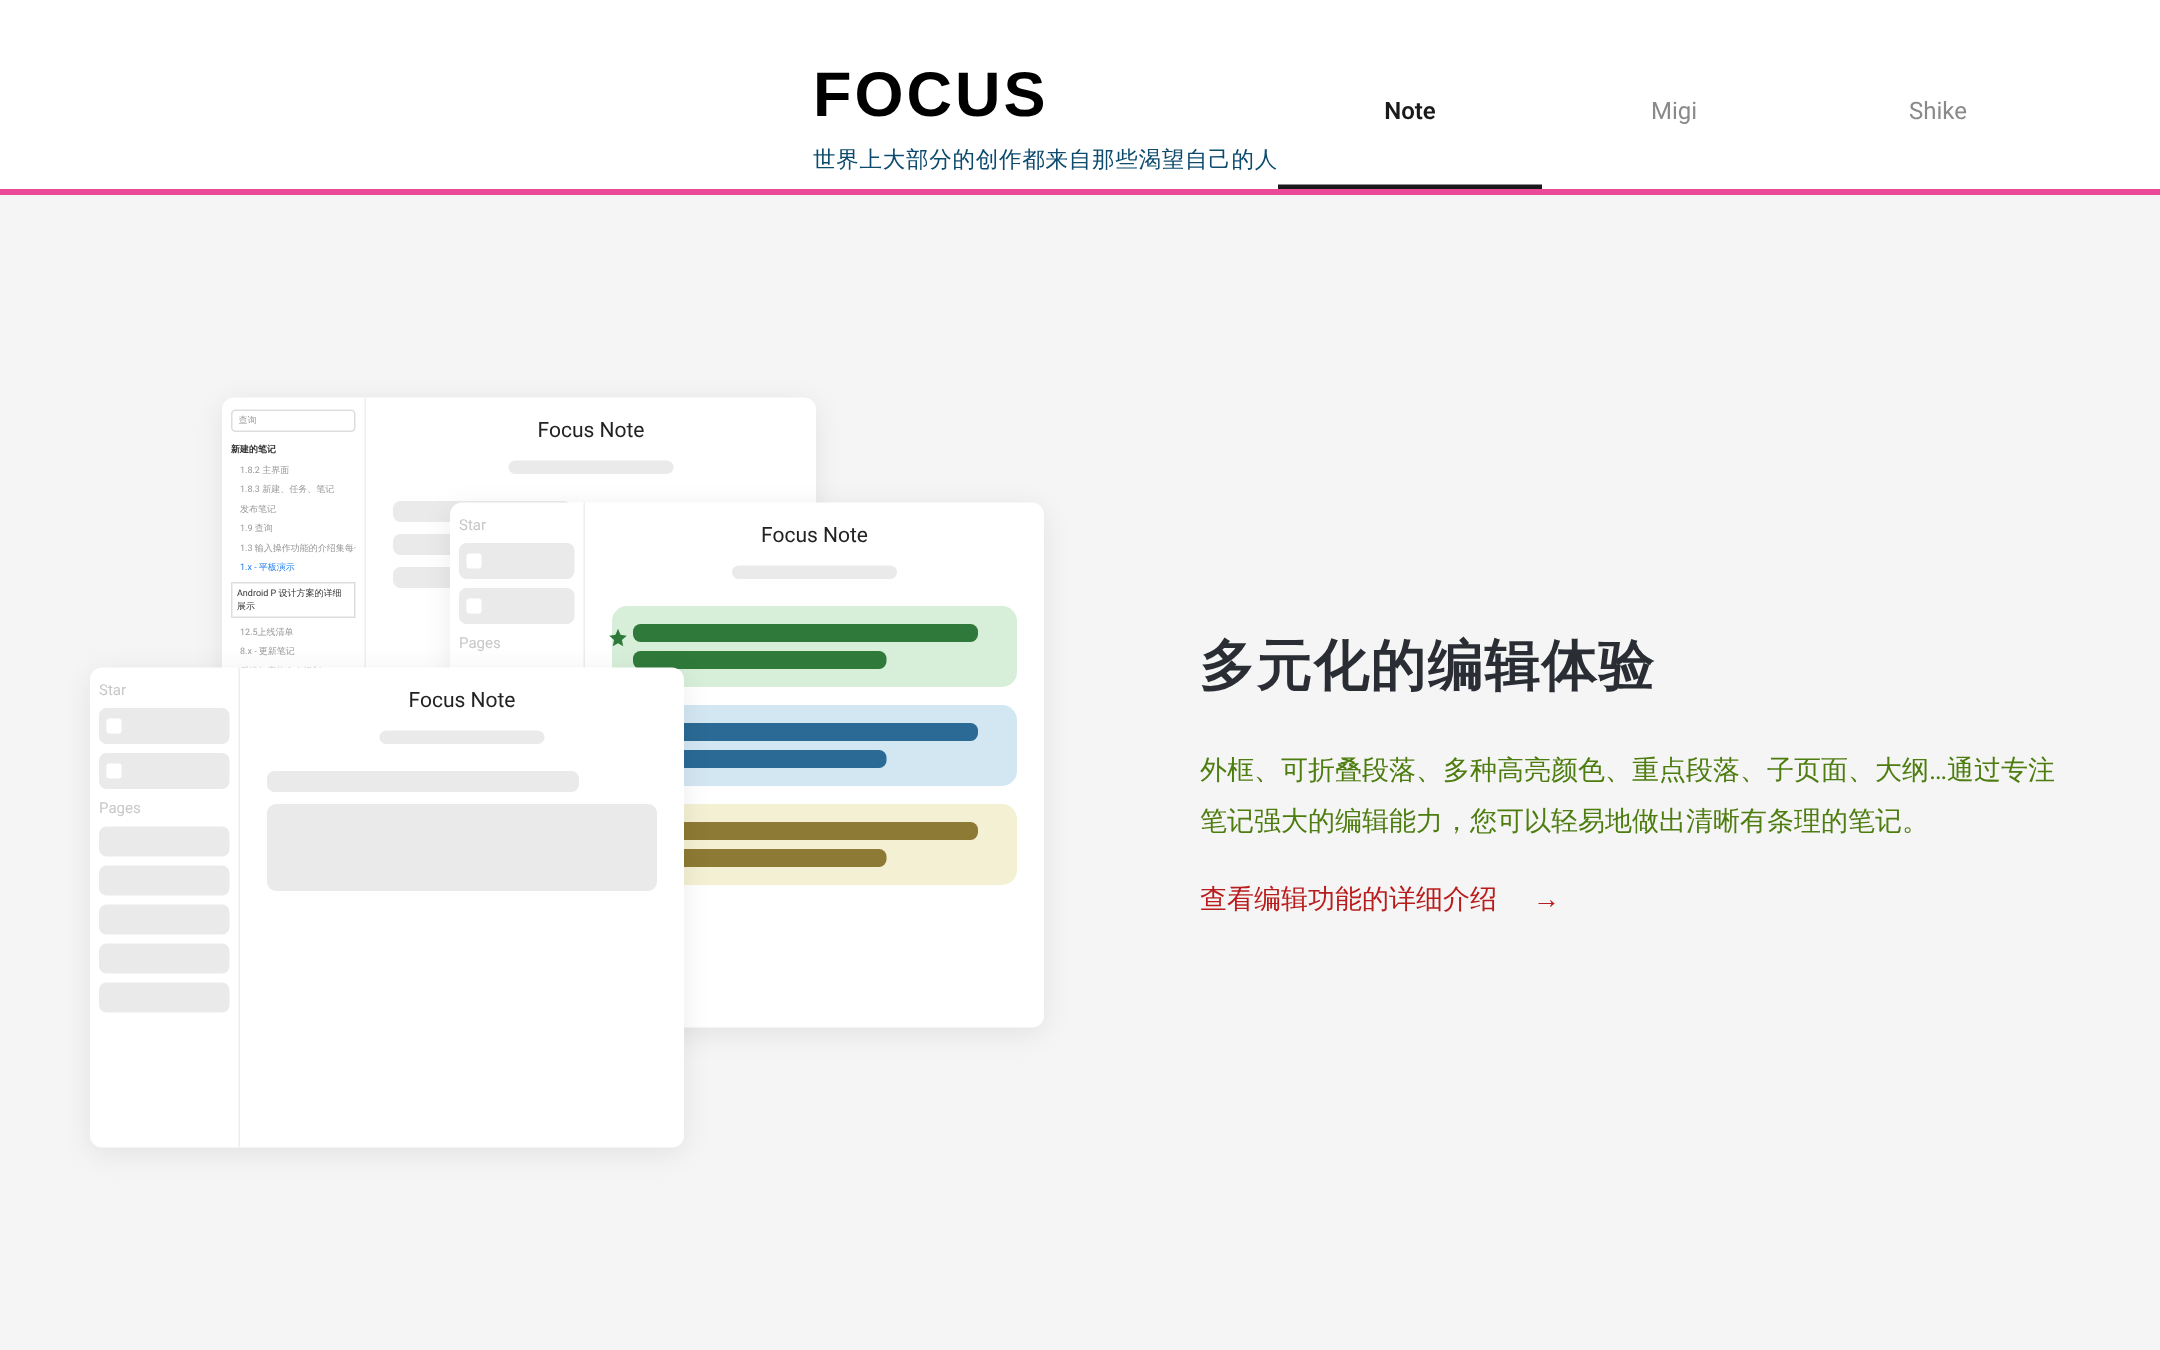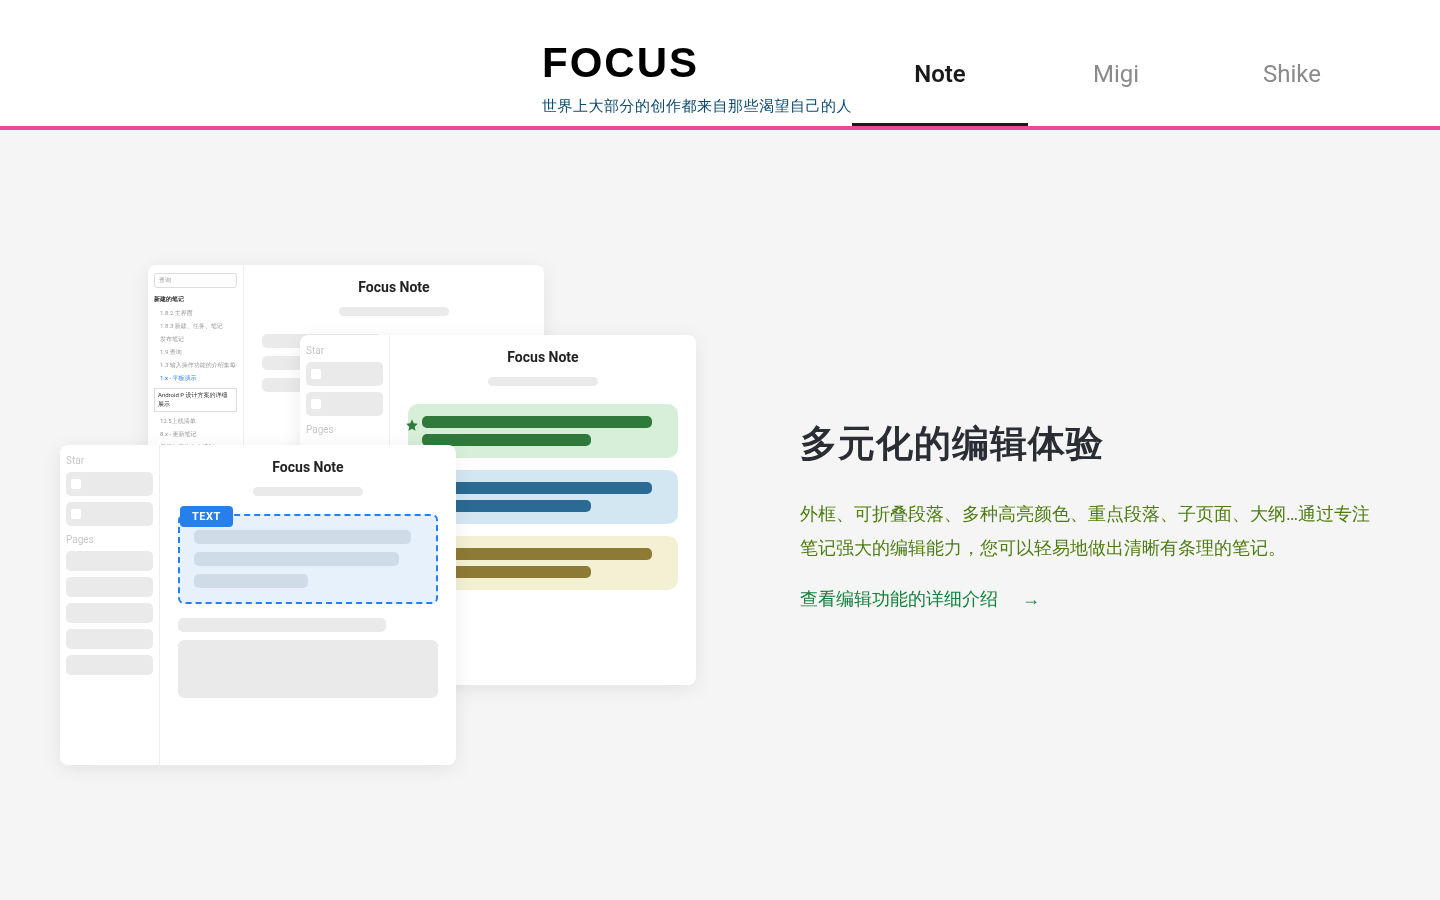--- a/index.html
+++ b/index.html
@@ -2,33 +2,33 @@
 <html><head>
 <meta charset="utf-8">
 <style>
 *{margin:0;padding:0;box-sizing:border-box}
 body{font-family:-apple-system,BlinkMacSystemFont,"Segoe UI",Roboto,sans-serif;background:#fff;width:1440px;height:900px;overflow:hidden}
 .header{display:flex;justify-content:flex-end;align-items:center;padding:28px 60px 0 32px;height:130px;border-bottom:4px solid #ec4899}
 .logo-block{display:flex;flex-direction:column}
 .logo{font-size:42px;font-weight:900;letter-spacing:2px;color:#000;font-family:Arial,sans-serif}
 .tagline{font-size:15px;color:#0c4a6e;margin-top:10px;letter-spacing:0.5px}
 .nav{display:flex;gap:0;height:100%;align-items:stretch}
-.nav-item{display:flex;align-items:center;justify-content:center;width:176px;font-size:24px;color:#8a8a8a;cursor:pointer;border-bottom:3px solid transparent;padding-bottom:32px;margin-top:28px}
+.nav-item{display:flex;align-items:center;justify-content:center;width:176px;font-size:16px;color:#8a8a8a;cursor:pointer;border-bottom:3px solid transparent;padding-bottom:32px;margin-top:28px}
 .nav-item.active{color:#1a1a1a;font-weight:600;border-bottom-color:#1a1a1a}
 .hero{background:#f5f5f5;height:770px;display:flex;align-items:center;padding:0 60px}
 .illustration{width:640px;height:500px;position:relative;flex-shrink:0}
 .card{position:absolute;background:#fff;border-radius:8px;box-shadow:0 4px 20px rgba(0,0,0,0.08)}
 .card-back{left:88px;top:0;width:396px;height:300px}
 .card-mid{left:240px;top:70px;width:396px;height:350px}
 .card-front{left:0px;top:180px;width:396px;height:320px}
 .card-sidebar{position:absolute;left:0;top:0;width:96px;height:100%;border-right:1px solid #eee;padding:8px 6px}
 .card-sidebar-mid{position:absolute;left:0;top:0;width:90px;height:100%;border-right:1px solid #eee;padding:10px 6px}
 .card-main{margin-left:96px;padding:14px 18px}
 .card-main-mid{margin-left:90px;padding:14px 18px}
-.card-title{text-align:center;font-size:14px;font-weight:700;color:#222;margin-bottom:12px}
+.card-title{text-align:center;font-size:14px;font-weight:400;color:#222;margin-bottom:12px}
 .sk{background:#eaeaea;border-radius:5px}
 .sk-sub{width:110px;height:9px;margin:0 auto 18px}
 .sk-line{height:14px;margin-bottom:8px;border-radius:5px}
 .hl-block{border-radius:10px;padding:12px 14px;margin-bottom:12px;position:relative}
 .hl-green{background:#d7eed9}
 .hl-blue{background:#d3e7f2}
 .hl-yellow{background:#f4f0d4}
 .hl-bar{height:12px;border-radius:5px;margin-bottom:6px}
 .hl-green .hl-bar{background:#2f7a3a}
 .hl-blue .hl-bar{background:#2a6a94}
@@ -42,21 +42,21 @@
 .sb-search{border:1px solid #ddd;border-radius:3px;padding:2px 4px;font-size:6px;color:#999;margin-bottom:4px}
 .side-label{font-size:10px;color:#c7c7c7;margin-bottom:6px}
 .side-block{background:#eaeaea;border-radius:5px;height:24px;margin-bottom:6px;display:flex;align-items:center;padding:0 5px}
 .side-dot{width:10px;height:10px;background:#fff;border-radius:2px;margin-right:4px}
 .text-badge{position:absolute;top:-10px;left:0;background:#2680eb;color:#fff;font-size:11px;font-weight:700;padding:4px 12px;border-radius:4px;letter-spacing:0.5px}
 .dashed-box{border:2px dashed #2680eb;background:#e7f1fb;border-radius:6px;padding:14px;position:relative;margin-bottom:14px}
 .dashed-box .sk-line{background:#d0dbe8}
 .hero-text{margin-left:100px;max-width:620px}
 .hero-title{font-size:37px;font-weight:700;color:#2a2e34;margin-bottom:28px;letter-spacing:1px}
 .hero-desc{font-size:18px;color:#4d7c0f;line-height:1.9;margin-bottom:22px}
-.hero-link{font-size:18px;color:#15803d;text-decoration:none;display:inline-flex;align-items:center;gap:24px;cursor:pointer}
+.hero-link{font-size:18px;color:#b91c1c;text-decoration:none;display:inline-flex;align-items:center;gap:24px;cursor:pointer}
 .arrow{font-size:18px}
 </style>
 </head>
 <body>
 
 <div class="header">
   <div class="logo-block">
     <div class="logo">FOCUS</div>
     <div class="tagline">世界上大部分的创作都来自那些渴望自己的人</div>
   </div>
@@ -140,26 +140,20 @@
         <div class="side-label" style="margin-top:8px">Pages</div>
         <div class="side-block" style="height:20px"></div>
         <div class="side-block" style="height:20px"></div>
         <div class="side-block" style="height:20px"></div>
         <div class="side-block" style="height:20px"></div>
         <div class="side-block" style="height:20px"></div>
       </div>
       <div class="card-main-mid" style="margin-left:100px">
         <div class="card-title">Focus Note</div>
         <div class="sk sk-sub"></div>
-        <div class="dashed-box">
-          <div class="text-badge">TEXT</div>
-          <div class="sk-line" style="width:95%"></div>
-          <div class="sk-line" style="width:90%"></div>
-          <div class="sk-line" style="width:50%;margin-bottom:0"></div>
-        </div>
         <div class="sk sk-line" style="width:80%"></div>
         <div class="sk" style="width:100%;height:58px;border-radius:6px"></div>
       </div>
     </div>
 
   </div>
 
   <div class="hero-text">
     <h1 class="hero-title">多元化的编辑体验</h1>
     <p class="hero-desc">外框、可折叠段落、多种高亮颜色、重点段落、子页面、大纲…通过专注笔记强大的编辑能力，您可以轻易地做出清晰有条理的笔记。</p>

